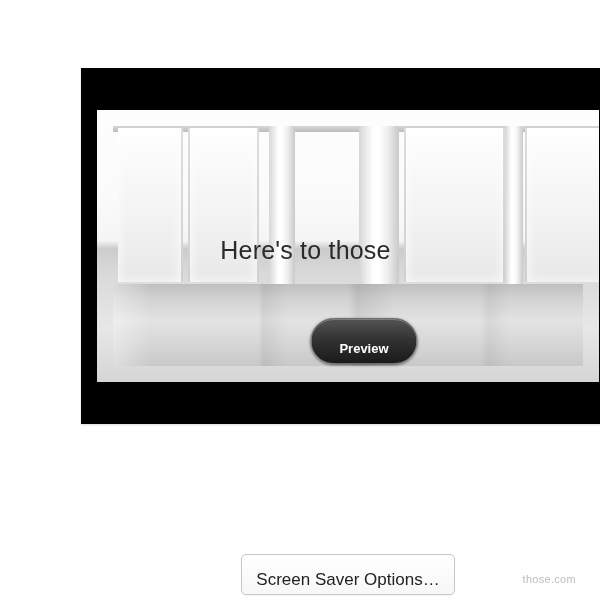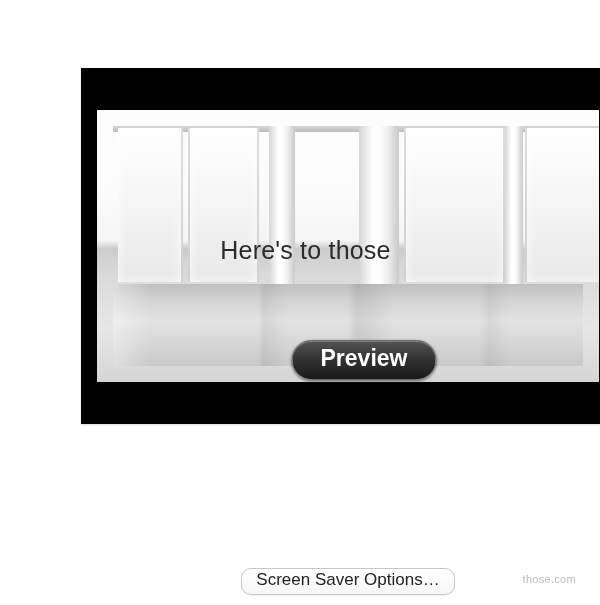--- a/index.html
+++ b/index.html
@@ -60,40 +60,40 @@
       text-align: center;
       font-size: 25px;
       font-weight: 300;
       color: #2a2a2a;
       letter-spacing: 0.2px;
       padding-right: 85px;
     }
     .preview-pill {
       position: absolute;
       left: 50%; transform: translateX(-50%);
-      bottom: 28px;
-      padding: 4px 28px 7px 28px;
+      bottom: 44px;
+      padding: 22px 28px 7px 28px;
       border-radius: 999px;
       background: linear-gradient(180deg, #545454 0%, #333333 45%, #1a1a1a 100%);
       border: 1px solid #6d6d6d;
       box-shadow: 0 1px 3px rgba(0,0,0,0.6), inset 0 1px 0 rgba(255,255,255,0.25);
       color: #ffffff;
-      font-size: 23px;
+      font-size: 13px;
       font-weight: 600;
       cursor: pointer;
     }
     .spacer { flex: 1; }
     .options-btn {
       margin: 0 auto 58px auto;
-      padding: 1px 14px 4px 14px;
+      padding: 15px 14px 4px 14px;
       font-size: 17px;
       color: #222;
       background: linear-gradient(180deg, #ffffff 0%, #f7f7f7 100%);
       border: 1px solid #c7c7c7;
-      border-radius: 10px;
+      border-radius: 5px;
       box-shadow: 0 1px 1px rgba(0,0,0,0.06);
       cursor: pointer;
       font-family: inherit;
     }
     .watermark {
       position: fixed; right: 8px; bottom: 4px;
       font-size: 11px; color: #bdbdbd; letter-spacing: 0.3px;
     }
   </style>
 </head>

